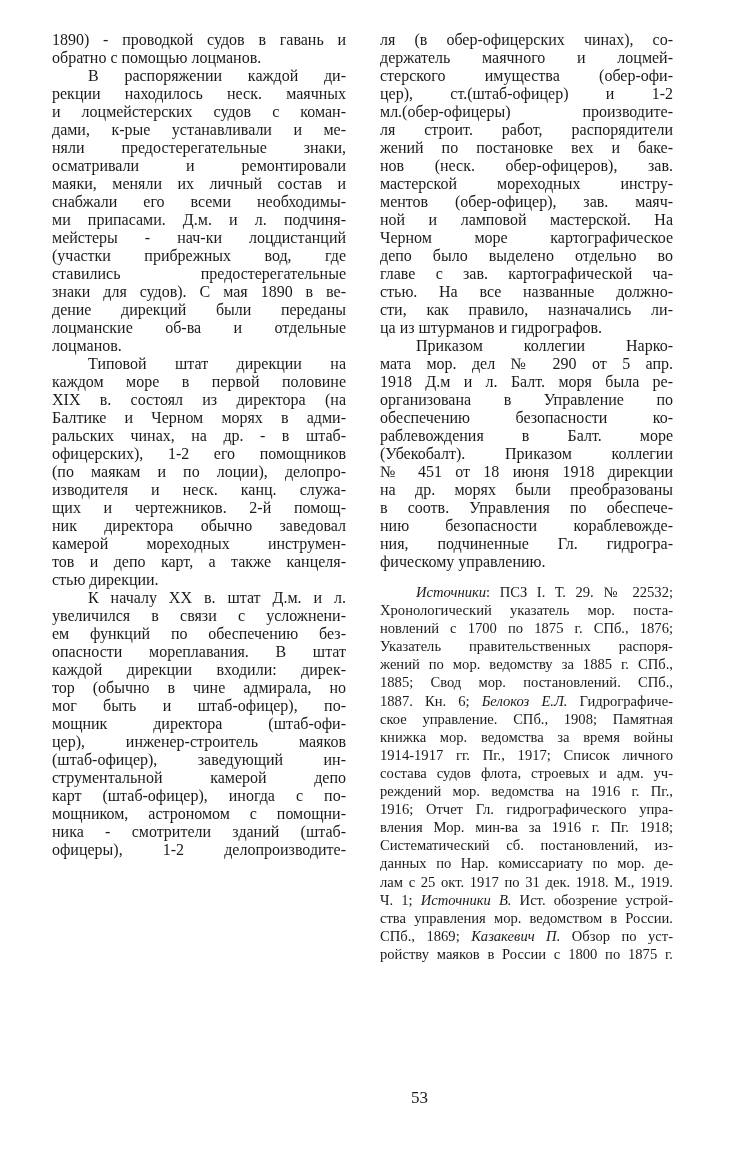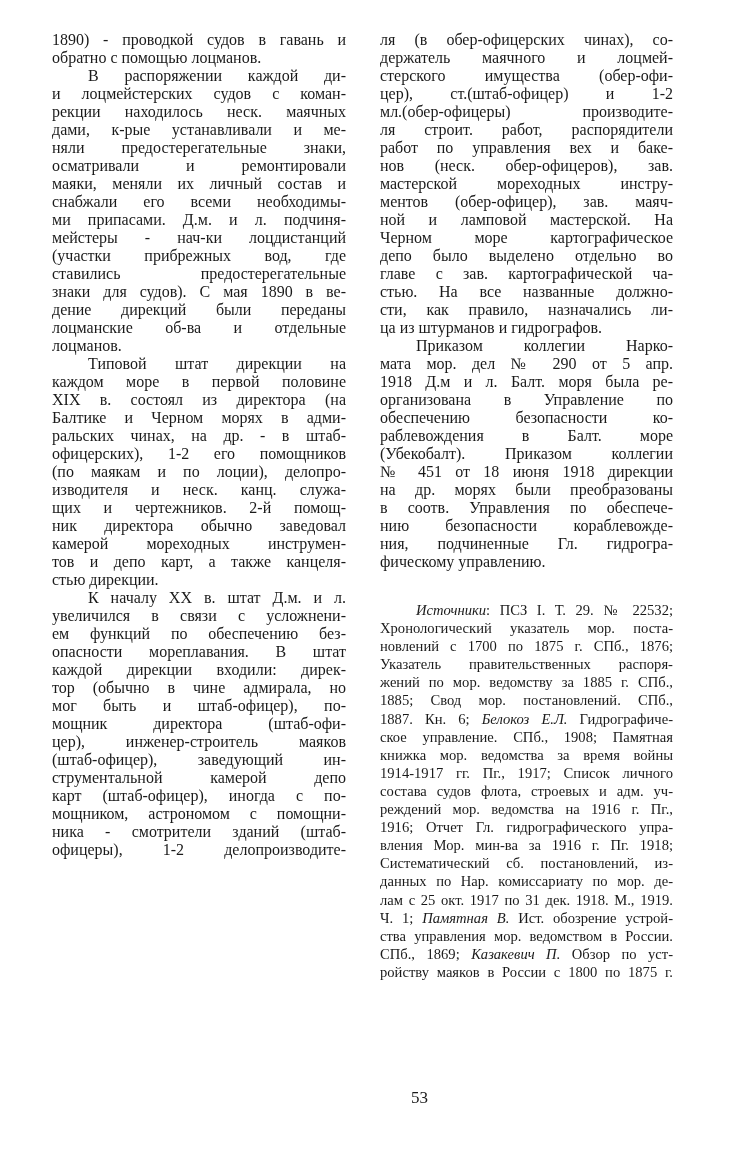--- a/index.html
+++ b/index.html
@@ -2,41 +2,41 @@
 <html><head>
 <meta charset="utf-8">
 <style>
   html, body { margin: 0; padding: 0; background: #ffffff; }
   body { width: 743px; height: 1151px; position: relative; overflow: hidden; color: #1a1a1a; }
   .page { position: absolute; left: 0; top: 0; width: 629px; height: 1151px; }
   .col { position: absolute; top: 31px; font-family: "Liberation Serif", "DejaVu Serif", serif; }
   .col-left { left: 52px; width: 294px; }
   .col-right { left: 380px; width: 293px; }
   .sources {
-    margin-top: 30px; font-size: 14.6px; line-height: 18.1px; text-align: justify;
+    margin-top: 12px; font-size: 14.6px; line-height: 18.1px; text-align: justify;
   }
   .sources i { font-style: italic; }
   .page-number {
     position: absolute; top: 1088px; left: 0; width: 743px; text-align: center;
     font-family: "Liberation Serif", serif; font-size: 17px; padding-left: 48px;
   }
   .ln { display: block; text-align: justify; text-align-last: justify; white-space: nowrap; }
   .ln.last { text-align-last: left; }
   .ln.ind { padding-left: 36px; }
 </style>
 </head>
 <body>
 
 <div class="page">
   <div class="col col-left body-text" id="left-col">
       <span class="ln">1890) - проводкой судов в гавань и</span>
       <span class="ln last">обратно с помощью лоцманов.</span>
       <span class="ln ind">В распоряжении каждой ди-</span>
+      <span class="ln">рекции находилось неск. маячных</span>
       <span class="ln">и лоцмейстерских судов с коман-</span>
-      <span class="ln">рекции находилось неск. маячных</span>
       <span class="ln">дами, к-рые устанавливали и ме-</span>
       <span class="ln">няли предостерегательные знаки,</span>
       <span class="ln">осматривали и ремонтировали</span>
       <span class="ln">маяки, меняли их личный состав и</span>
       <span class="ln">снабжали его всеми необходимы-</span>
       <span class="ln">ми припасами. Д.м. и л. подчиня-</span>
       <span class="ln">мейстеры - нач-ки лоцдистанций</span>
       <span class="ln">(участки прибрежных вод, где</span>
       <span class="ln">ставились предостерегательные</span>
       <span class="ln">знаки для судов). С мая 1890 в ве-</span>
@@ -73,21 +73,21 @@
       <span class="ln">офицеры), 1-2 делопроизводите-</span>
     </div>
   <div class="col col-right">
     <div class="body-text" id="right-col">
         <span class="ln">ля (в обер-офицерских чинах), со-</span>
         <span class="ln">держатель маячного и лоцмей-</span>
         <span class="ln">стерского имущества (обер-офи-</span>
         <span class="ln">цер), ст.(штаб-офицер) и 1-2</span>
         <span class="ln">мл.(обер-офицеры) производите-</span>
         <span class="ln">ля строит. работ, распорядители</span>
-        <span class="ln">работ по управления вех и баке-</span>
+        <span class="ln">жений по постановке вех и баке-</span>
         <span class="ln">нов (неск. обер-офицеров), зав.</span>
         <span class="ln">мастерской мореходных инстру-</span>
         <span class="ln">ментов (обер-офицер), зав. маяч-</span>
         <span class="ln">ной и ламповой мастерской. На</span>
         <span class="ln">Черном море картографическое</span>
         <span class="ln">депо было выделено отдельно во</span>
         <span class="ln">главе с зав. картографической ча-</span>
         <span class="ln">стью. На все названные должно-</span>
         <span class="ln">сти, как правило, назначались ли-</span>
         <span class="ln last">ца из штурманов и гидрографов.</span>
@@ -116,20 +116,20 @@
         <span class="ln"><span>ское управление. СПб., 1908; Памятная</span></span>
         <span class="ln"><span>книжка мор. ведомства за время войны</span></span>
         <span class="ln"><span>1914-1917 гг. Пг., 1917; Список личного</span></span>
         <span class="ln"><span>состава судов флота, строевых и адм. уч-</span></span>
         <span class="ln"><span>реждений мор. ведомства на 1916 г. Пг.,</span></span>
         <span class="ln"><span>1916; Отчет Гл. гидрографического упра-</span></span>
         <span class="ln"><span>вления Мор. мин-ва за 1916 г. Пг. 1918;</span></span>
         <span class="ln"><span>Систематический сб. постановлений, из-</span></span>
         <span class="ln"><span>данных по Нар. комиссариату по мор. де-</span></span>
         <span class="ln"><span>лам с 25 окт. 1917 по 31 дек. 1918. М., 1919.</span></span>
-        <span class="ln"><span>Ч. 1; </span><i>Памятная В.</i><span> Ист. обозрение устрой-</span></span>
+        <span class="ln"><span>Ч. 1; </span><i>Источники В.</i><span> Ист. обозрение устрой-</span></span>
         <span class="ln"><span>ства управления мор. ведомством в России.</span></span>
         <span class="ln"><span>СПб., 1869; </span><i>Казакевич П.</i><span> Обзор по уст-</span></span>
         <span class="ln"><span>ройству маяков в России с 1800 по 1875 г.</span></span>
       </div>
   </div>
   <div class="page-number">53</div>
 </div>
 
 </body></html>

